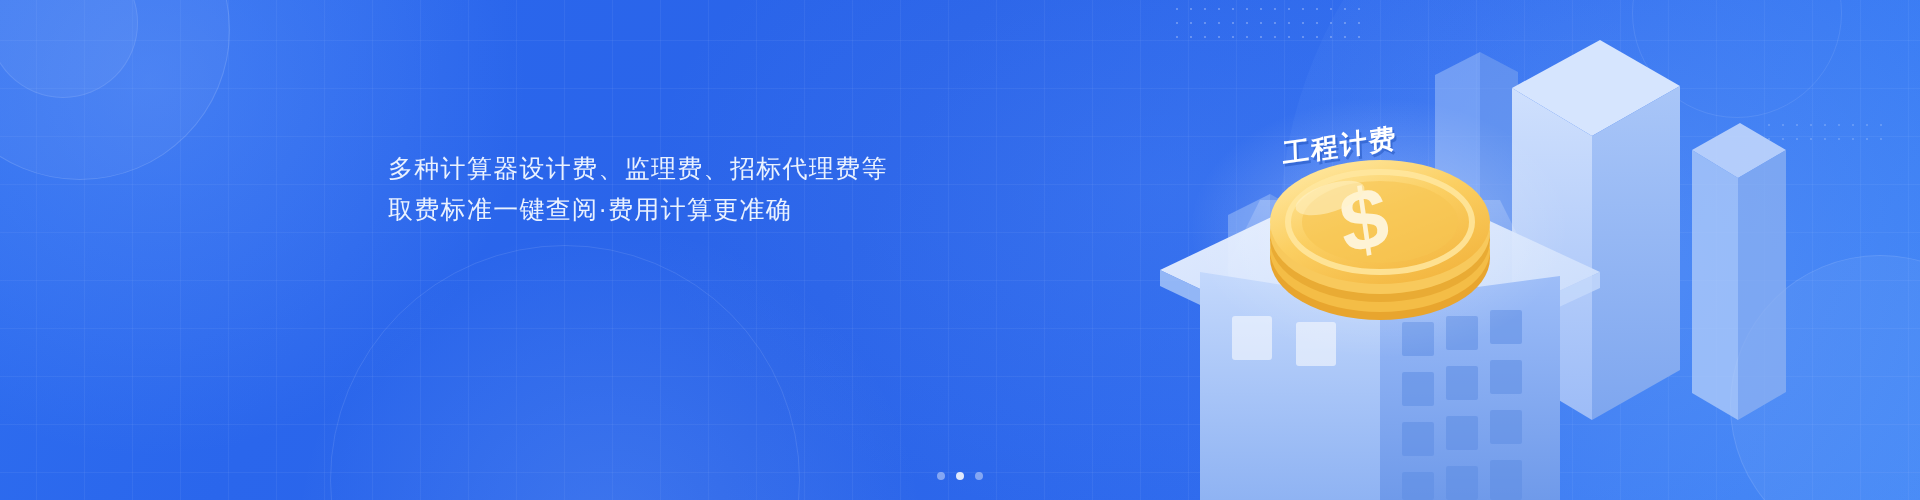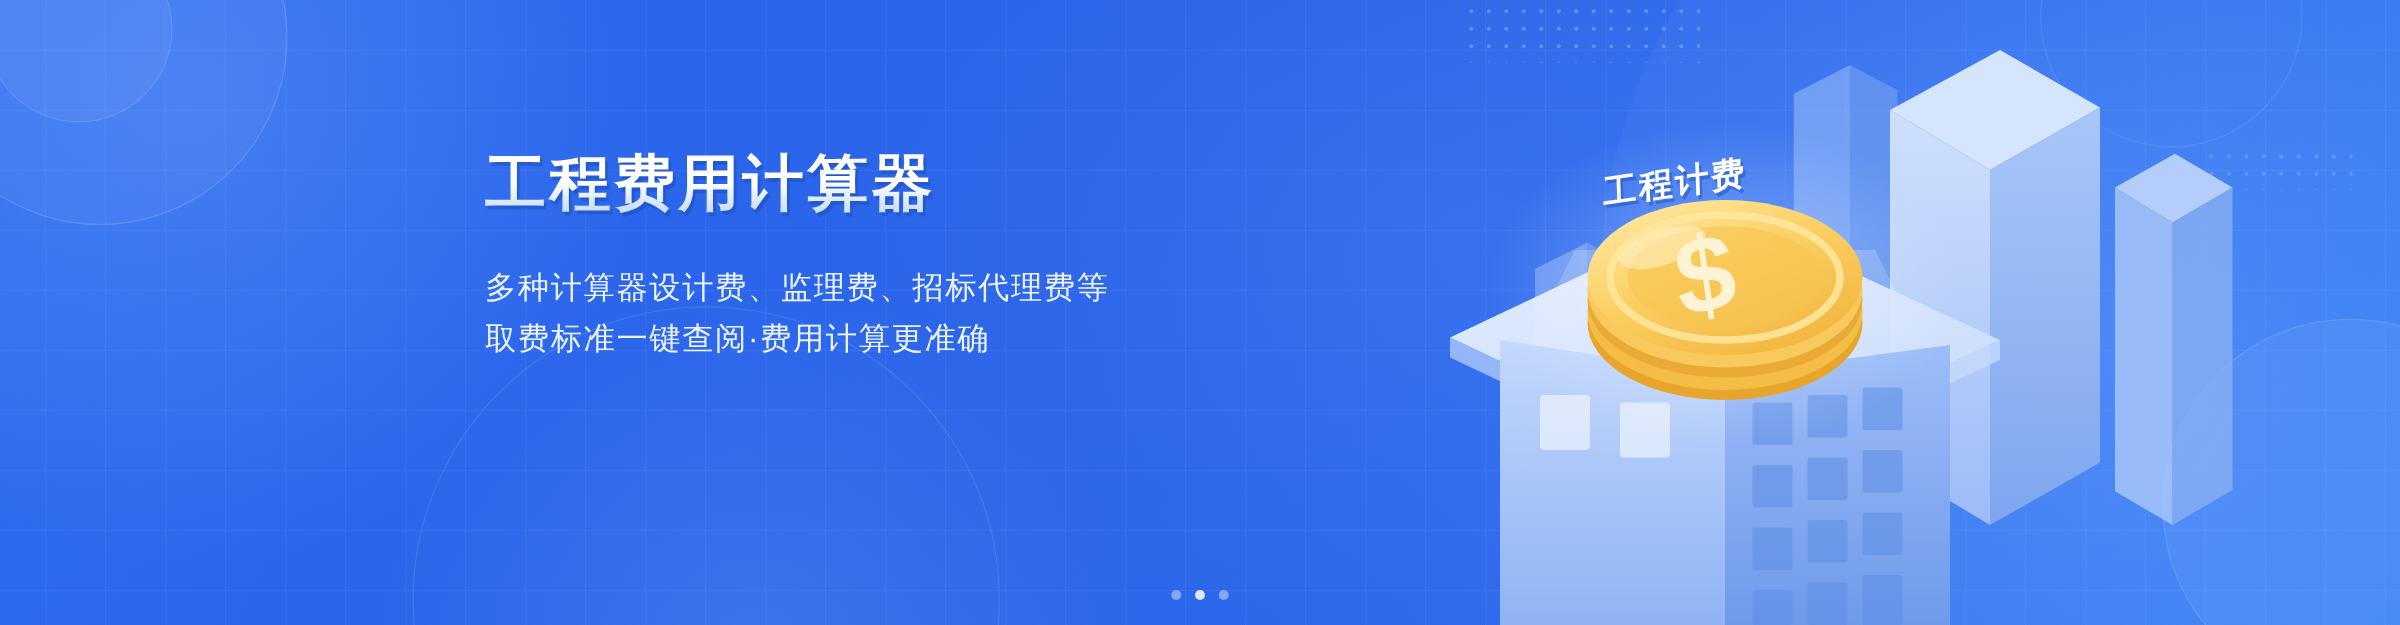--- a/index.html
+++ b/index.html
@@ -168,21 +168,20 @@
   <div class="ring ring-a"></div>
   <div class="ring ring-b"></div>
   <div class="ring ring-c"></div>
   <div class="ring ring-d"></div>
   <div class="ring ring-e"></div>
 
   <div class="dots dots-top"></div>
   <div class="dots dots-mid"></div>
 
   <div class="copy">
-    <div class="headline">工程费用计算器</div>
     <div class="subtitle-wrap">
       <div class="subtitle">多种计算器设计费、监理费、招标代理费等</div>
       <div class="subtitle">取费标准一键查阅·费用计算更准确</div>
     </div>
   </div>
 
   <div class="illustration">
     <svg viewBox="0 0 840 500" xmlns="http://www.w3.org/2000/svg">
       <defs>
         <linearGradient id="bldTall" x1="0" y1="0" x2="0" y2="1">

